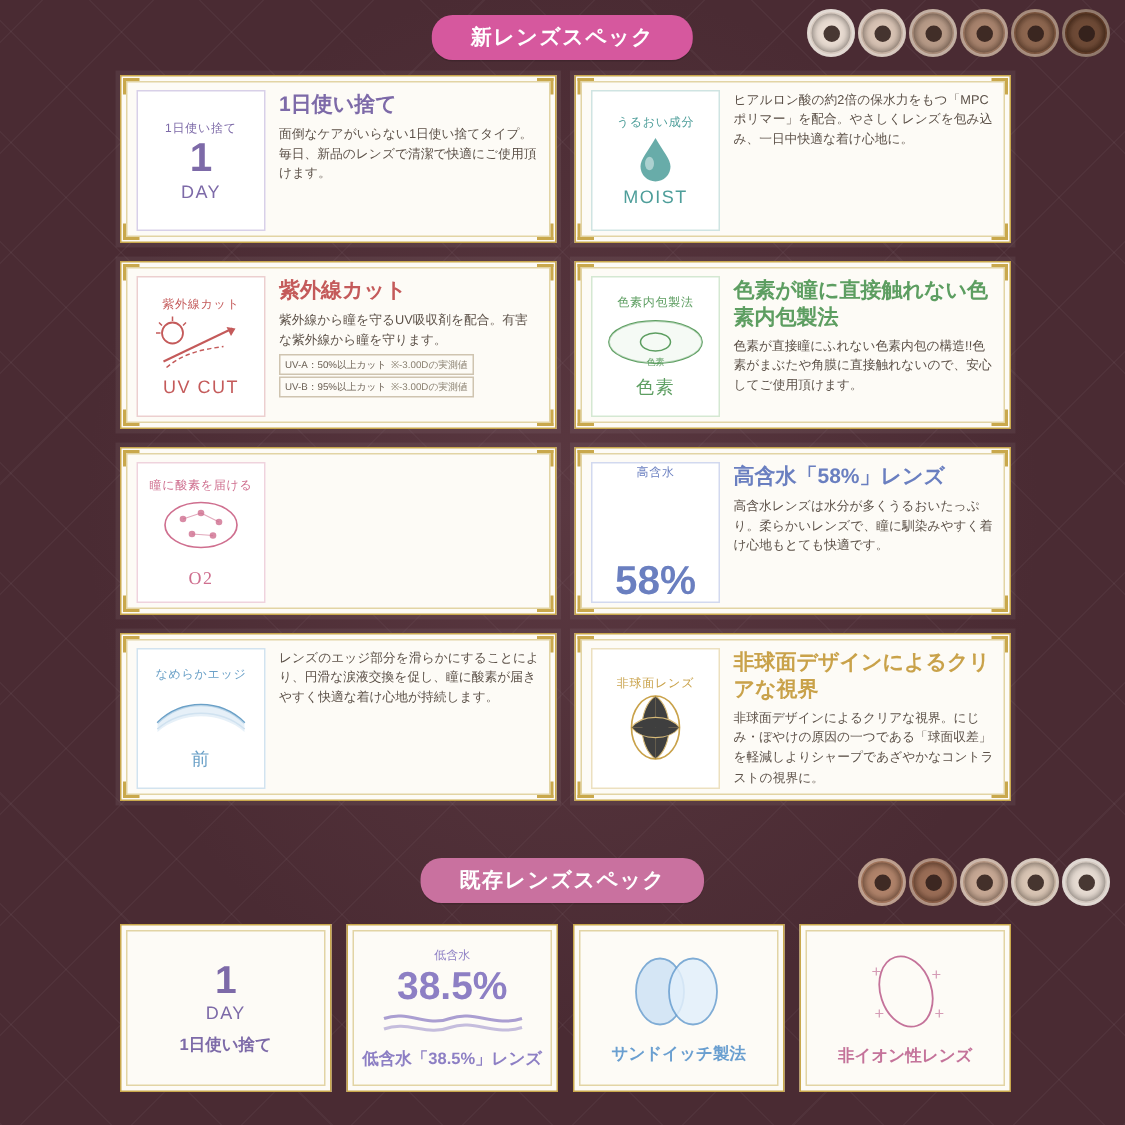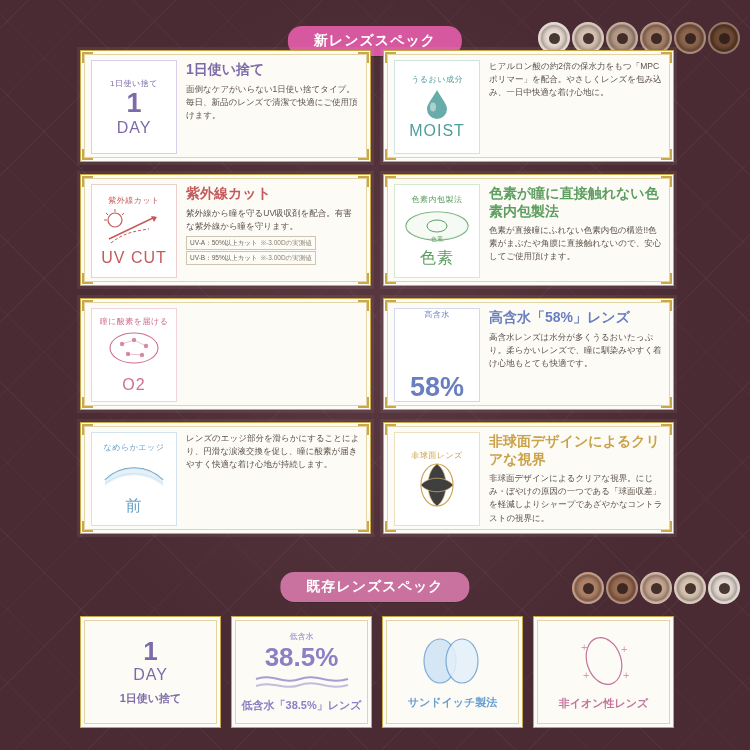--- a/index.html
+++ b/index.html
@@ -19,21 +19,21 @@
     pointer-events:none;
   }
   .vignette{
     position:absolute;inset:0;
     background:radial-gradient(ellipse at 50% 45%, rgba(120,80,90,.35) 0%, rgba(74,43,51,0) 60%);
     pointer-events:none;
   }
 
   
   .top-band{
-    position:absolute;left:0;top:16px;width:750px;height:44px;
+    position:absolute;left:0;top:0;width:750px;height:44px;
   }
   .ribbon{
     position:absolute;left:50%;transform:translateX(-50%);
     top:10px;
     background:#d6589e;
     color:#fff;
     font-size:14px;font-weight:bold;
     padding:6px 26px;
     border-radius:14px;
     letter-spacing:1px;
@@ -94,38 +94,38 @@
     width:86px;min-width:86px;height:94px;
     display:flex;flex-direction:column;align-items:center;justify-content:center;
     border:1px solid #e6ddc2;
     background:#fff;
     box-sizing:border-box;
     margin-right:9px;
     position:relative;
   }
   .icon-cap{font-size:8px;letter-spacing:.5px;margin-bottom:1px;}
   .icon-big{font-size:27px;font-weight:bold;line-height:1;}
-  .icon-sub{font-size:16px;letter-spacing:1px;margin-top:2px;}
+  .icon-sub{font-size:12px;letter-spacing:1px;margin-top:2px;}
 
   .body{flex:1;min-width:0;display:flex;flex-direction:column;}
   .c-title{
     font-size:14px;font-weight:bold;line-height:1.25;margin:1px 0 4px;
   }
   .c-text{
     font-size:8.5px;line-height:1.55;color:#5c5148;
   }
   .note{
     margin-top:3px;font-size:6.5px;color:#6b6054;
   }
   .note div{border:1px solid #cfc4b0;padding:1px 3px;margin-bottom:1px;display:inline-block;}
   .note span{color:#8a8070;margin-left:3px;}
 
   .b-purple{border-color:#d8d0e8;} .b-teal{border-color:#cfe4e2;}
   .b-red{border-color:#eccfcf;} .b-green{border-color:#d4e8d2;}
-  .b-pink{border-color:#efd3dd;} .b-blue{border-color:#d2d9ef;justify-content:space-between;}
+  .b-pink{border-color:#efd3dd;font-family:Liberation Serif, serif;} .b-blue{border-color:#d2d9ef;justify-content:space-between;}
   .b-sky{border-color:#d2e3ef;} .b-gold{border-color:#ece0bf;}
 
   
   .bottom{
     position:absolute;left:80px;top:616px;width:594px;
     display:grid;grid-template-columns:repeat(4,1fr);gap:10px;
   }
   .bcard{
     background:#fdfbf6;border:1px solid #c9a84c;height:112px;
     position:relative;display:flex;flex-direction:column;align-items:center;justify-content:center;

